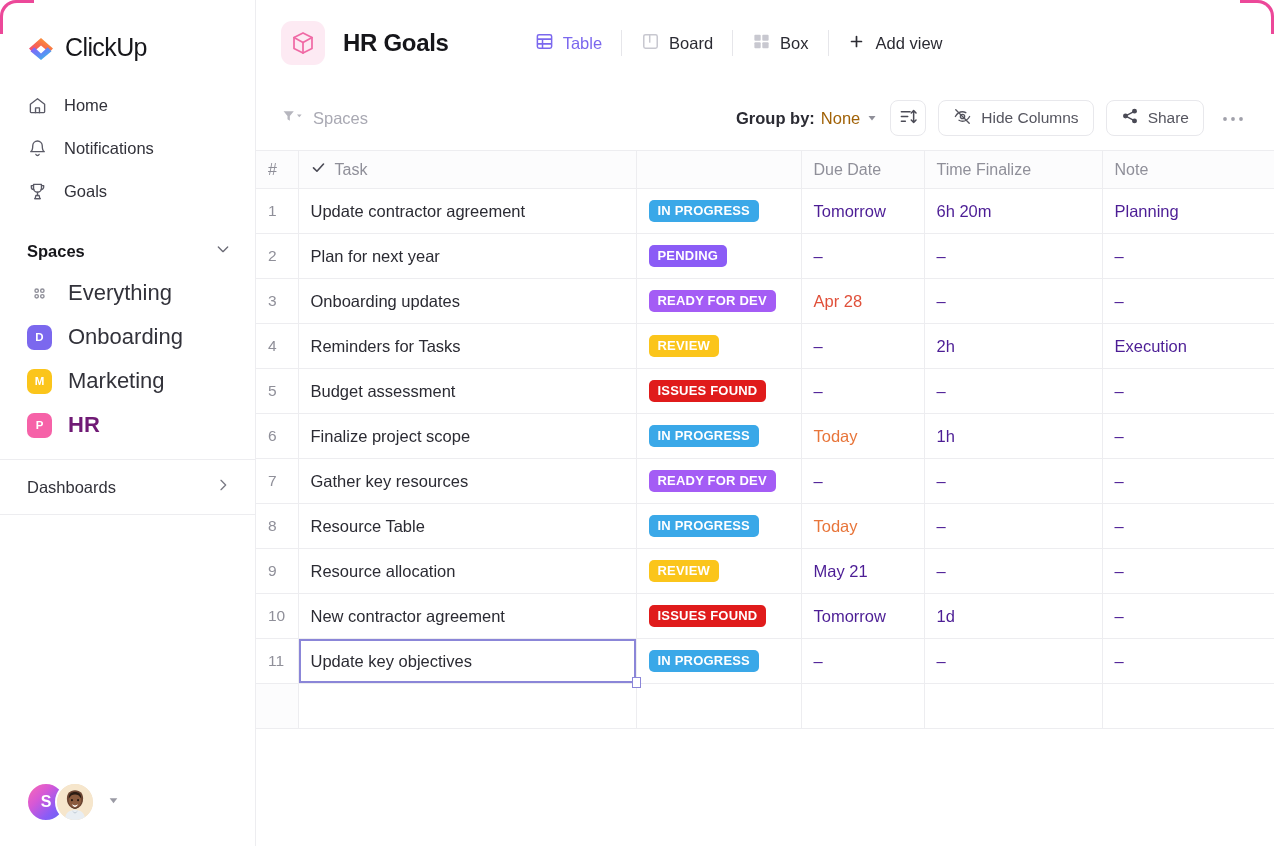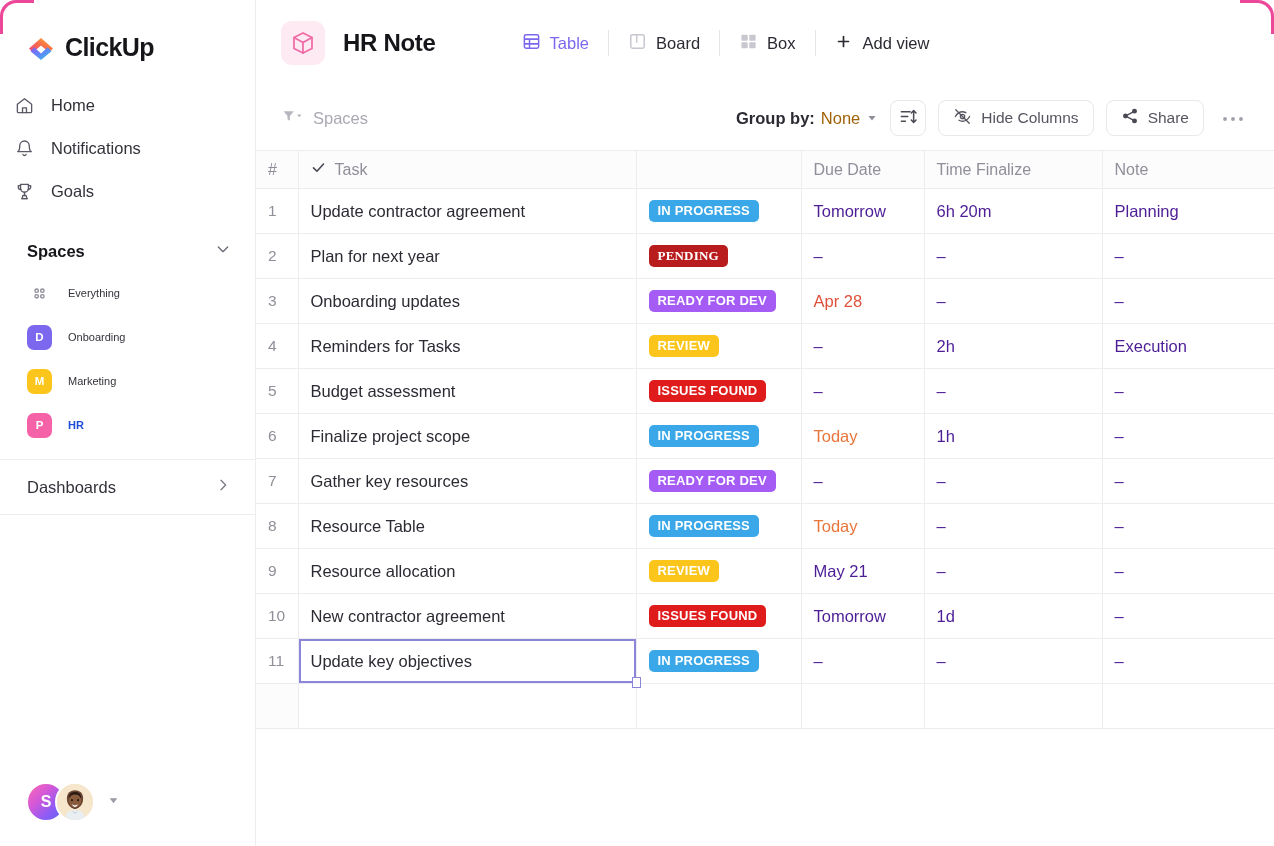--- a/index.html
+++ b/index.html
@@ -46,27 +46,27 @@
     position: relative;
   }
   .logo-row {
     display: flex; align-items: center;
     gap: 9px;
     padding: 26px 0 0 26px;
     height: 68px;
   }
   .logo-mark { width: 30px; height: 30px; flex: 0 0 30px; }
   .logo-text {
-    font-size: 25px; font-weight: bold; letter-spacing: -0.6px;
+    font-size: 25px; font-weight: normal; letter-spacing: -0.6px;
     color: #16161a;
   }
   .nav-main { padding: 16px 0 0 0; }
   .nav-item {
     display: flex; align-items: center; gap: 17px;
-    height: 43px; padding-left: 14px;
+    height: 43px; padding-left: 27px;
     cursor: pointer;
   }
   .nav-icon { width: 20px; height: 20px; flex: 0 0 20px;
     display: flex; align-items: center; justify-content: center; }
   .nav-label { font-size: 16.5px; color: #32323a; }
 
   .spaces-header {
     display: flex; align-items: center; justify-content: space-between;
     padding: 28px 24px 10px 27px;
     cursor: pointer;
@@ -75,22 +75,22 @@
   .space-item {
     display: flex; align-items: center; gap: 16px;
     height: 44px; padding-left: 27px; cursor: pointer;
   }
   .space-badge {
     width: 25px; height: 25px; flex: 0 0 25px;
     border-radius: 7px;
     color: #fff; font-size: 11.5px; font-weight: bold;
     display: flex; align-items: center; justify-content: center;
   }
-  .space-label { font-size: 11px; color: #32323a; }
-  .space-label.bold { font-weight: bold; color: #1d4ed8; }
+  .space-label { font-size: 22px; color: #32323a; }
+  .space-label.bold { font-weight: bold; color: #701a75; }
   .dots-icon { width: 25px; height: 25px; flex:0 0 25px;
     display:flex; align-items:center; justify-content:center; }
 
   .sb-divider { height: 1px; background: #ededf0; margin: 12px 0 0 0; }
   .sb-row {
     display: flex; align-items: center; justify-content: space-between;
     height: 54px; padding: 0 24px 0 27px; cursor: pointer;
   }
   .sb-row-label { font-size: 16.5px; color: #32323a; }
 
@@ -374,21 +374,21 @@
   <section class="main">
 
     <header class="main-header">
       <span class="list-icon-box">
         <svg width="26" height="26" viewBox="0 0 24 24" fill="none" stroke="#f06aa5" stroke-width="1.6" stroke-linecap="round" stroke-linejoin="round">
           <path d="M12 2.7 20.3 7v10L12 21.3 3.7 17V7Z"></path>
           <path d="M3.7 7 12 11.6 20.3 7"></path>
             <path d="M12 11.6V21.3"></path>
         </svg>
       </span>
-      <h1 class="list-title">HR Note</h1>
+      <h1 class="list-title">HR Goals</h1>
 
       <div class="view-tabs">
         <div class="view-tab active">
           <span>
             <svg width="19" height="19" viewBox="0 0 24 24" fill="none" stroke="#7b68ee" stroke-width="1.9">
               <rect x="3" y="3.5" width="18" height="17" rx="2.2"></rect>
               <path d="M3 9h18M3 15h18M9.5 9v11.5"></path>
             </svg>
           </span>
           <span>Table</span>
@@ -527,21 +527,21 @@
               <td class="num-c">1</td>
               <td class="task-c">Update contractor agreement</td>
               <td class="status-c"><span class="pill" style="background: rgb(58, 168, 232);">IN PROGRESS</span></td>
               <td class="due-c ">Tomorrow</td>
               <td class="time-c">6h 20m</td>
               <td class="note-c">Planning</td>
             </tr>
             <tr>
               <td class="num-c">2</td>
               <td class="task-c">Plan for next year</td>
-              <td class="status-c"><span class="pill" style="background: #b91c1c; font-family: Liberation Serif, serif;">PENDING</span></td>
+              <td class="status-c"><span class="pill" style="background: #8b5cf6;">PENDING</span></td>
               <td class="due-c ">–</td>
               <td class="time-c">–</td>
               <td class="note-c">–</td>
             </tr>
             <tr>
               <td class="num-c">3</td>
               <td class="task-c">Onboarding updates</td>
               <td class="status-c"><span class="pill" style="background: rgb(164, 92, 245);">READY FOR DEV</span></td>
               <td class="due-c red">Apr 28</td>
               <td class="time-c">–</td>

